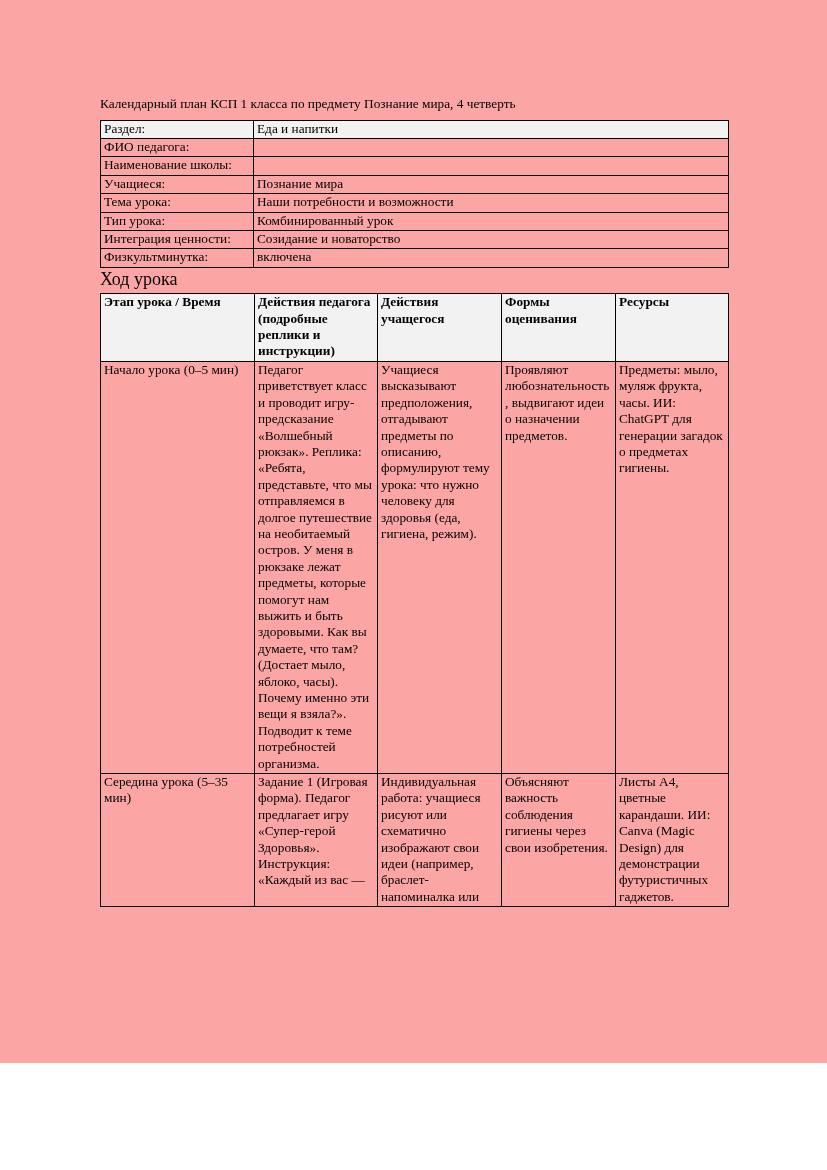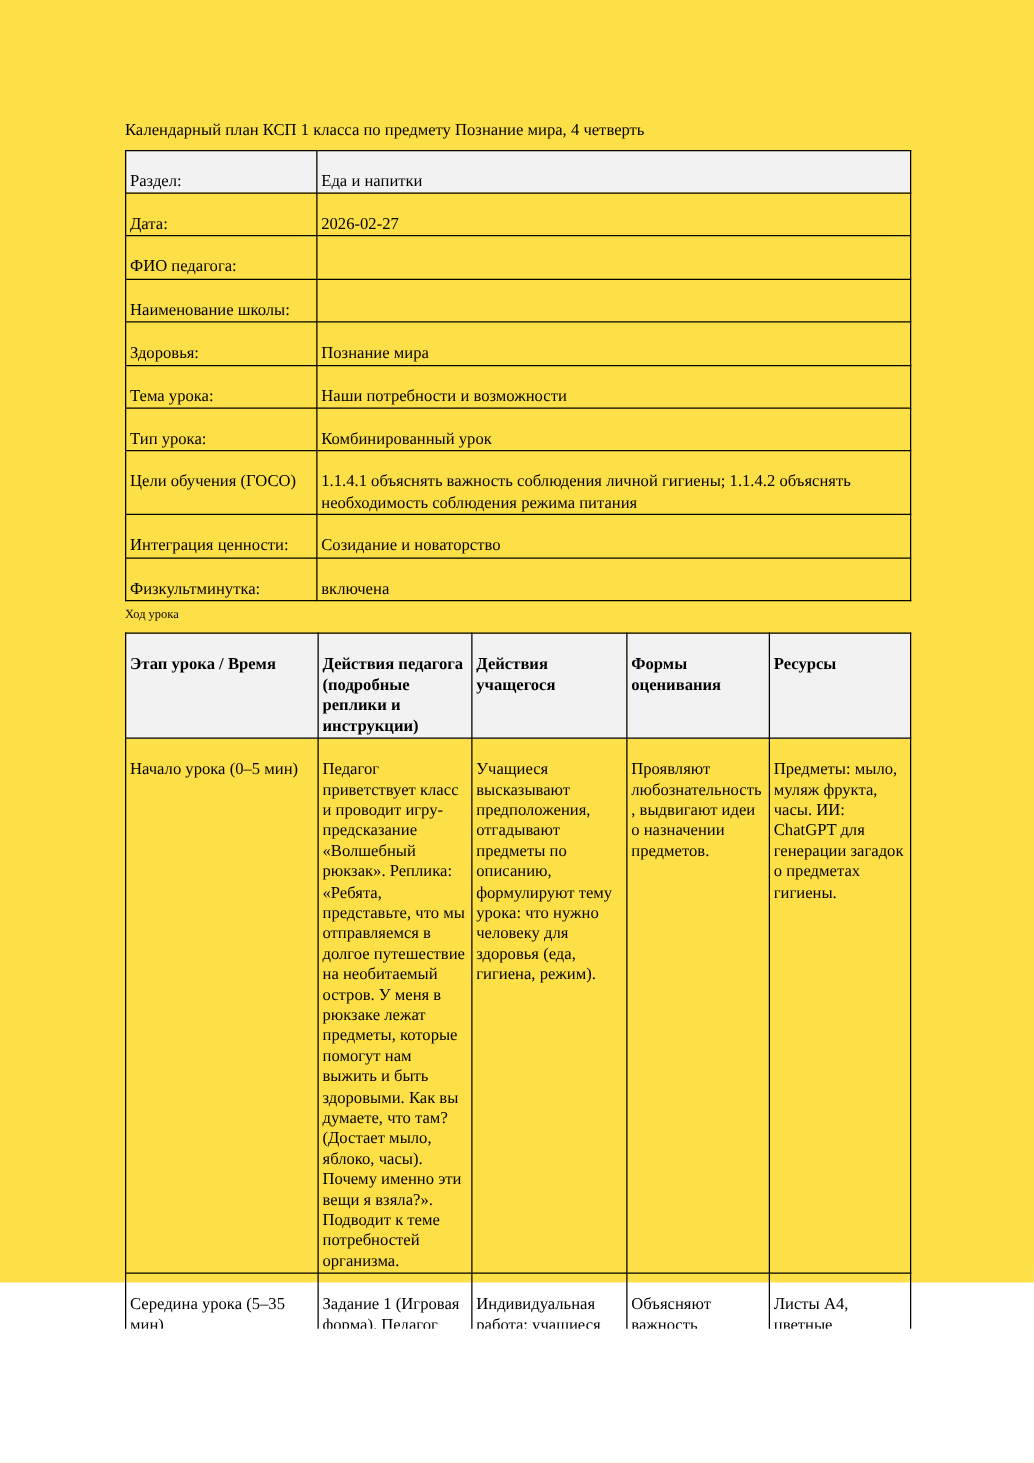--- a/index.html
+++ b/index.html
@@ -11,52 +11,52 @@
   body {
     width: 827px;
     height: 1170px;
     overflow: hidden;
     font-family: "Liberation Serif", "DejaVu Serif", serif;
     color: #000000;
   }
   .page {
     position: relative;
     width: 827px;
-    height: 1026px;
-    background: #fde047;
+    height: 1170px;
+    background: #fca5a5;
     box-sizing: border-box;
   }
   .content {
     position: absolute;
     left: 100px;
     top: 96px;
     width: 628px;
   }
   .doc-title {
     font-size: 13.3px;
     line-height: 16.5px;
     margin: 0 0 7px 0;
     white-space: nowrap;
   }
   .section-label {
-    font-size: 10px;
+    font-size: 18px;
     line-height: 16.5px;
     margin: 3px 0 6px 0;
   }
 
   table.grid {
     border-collapse: collapse;
     width: 628px;
     table-layout: fixed;
     font-size: 13.3px;
     line-height: 16.4px;
   }
   table.grid td, table.grid th {
     border: 1px solid #000000;
-    padding: 16px 3px 1px 3px;
+    padding: 0px 3px 1px 3px;
     vertical-align: top;
     text-align: left;
     font-weight: normal;
     word-wrap: break-word;
     overflow-wrap: break-word;
     hyphens: none;
   }
 
   
   .info-table col.c-label { width: 153px; }
@@ -96,46 +96,38 @@
       <colgroup>
         <col class="c-label">
         <col class="c-value">
       </colgroup>
       <tbody>
         <tr class="shaded">
           <td class="label">Раздел:</td>
           <td class="value">Еда и напитки</td>
         </tr>
         <tr>
-          <td class="label">Дата:</td>
-          <td class="value">2026-02-27</td>
-        </tr>
-        <tr>
           <td class="label">ФИО педагога:</td>
           <td class="value empty"></td>
         </tr>
         <tr>
           <td class="label">Наименование школы:</td>
           <td class="value empty"></td>
         </tr>
         <tr>
-          <td class="label">Здоровья:</td>
+          <td class="label">Учащиеся:</td>
           <td class="value">Познание мира</td>
         </tr>
         <tr>
           <td class="label">Тема урока:</td>
           <td class="value">Наши потребности и возможности</td>
         </tr>
         <tr>
           <td class="label">Тип урока:</td>
           <td class="value">Комбинированный урок</td>
-        </tr>
-        <tr>
-          <td class="label">Цели обучения (ГОСО)</td>
-          <td class="value">1.1.4.1 объяснять важность соблюдения личной гигиены; 1.1.4.2 объяснять необходимость соблюдения режима питания</td>
         </tr>
         <tr>
           <td class="label">Интеграция ценности:</td>
           <td class="value">Созидание и новаторство</td>
         </tr>
         <tr>
           <td class="label">Физкультминутка:</td>
           <td class="value">включена</td>
         </tr>
       </tbody>

